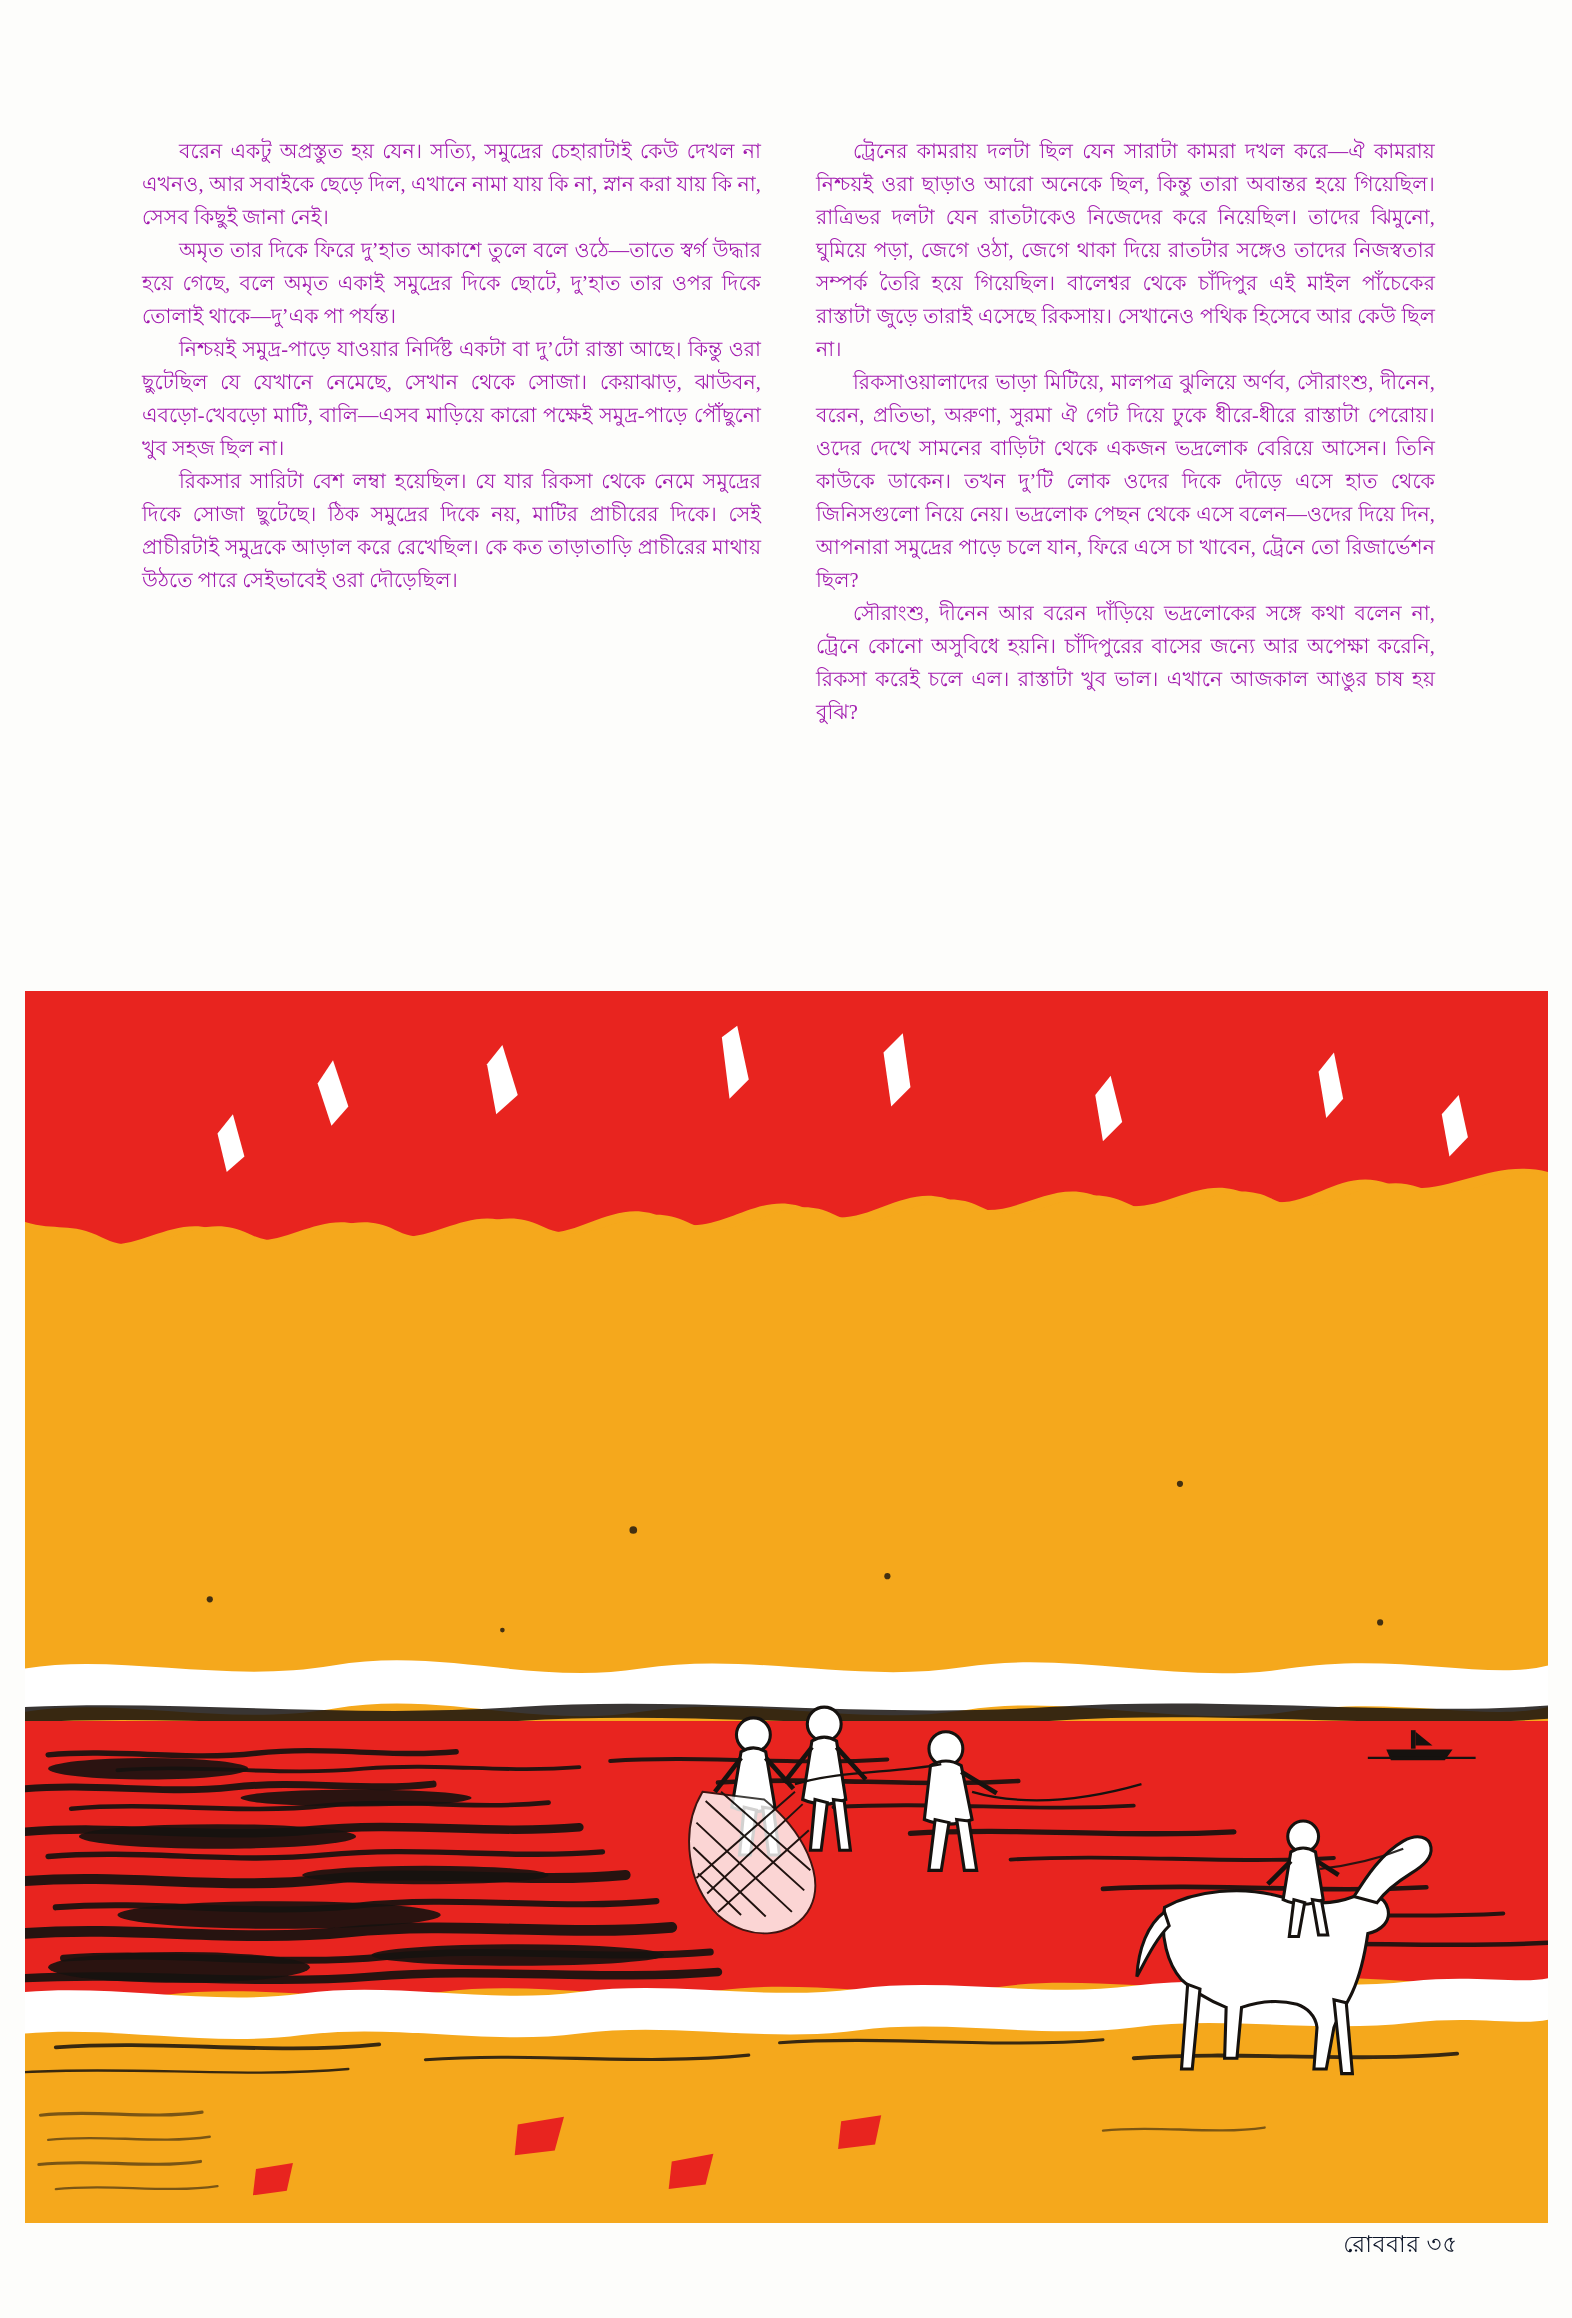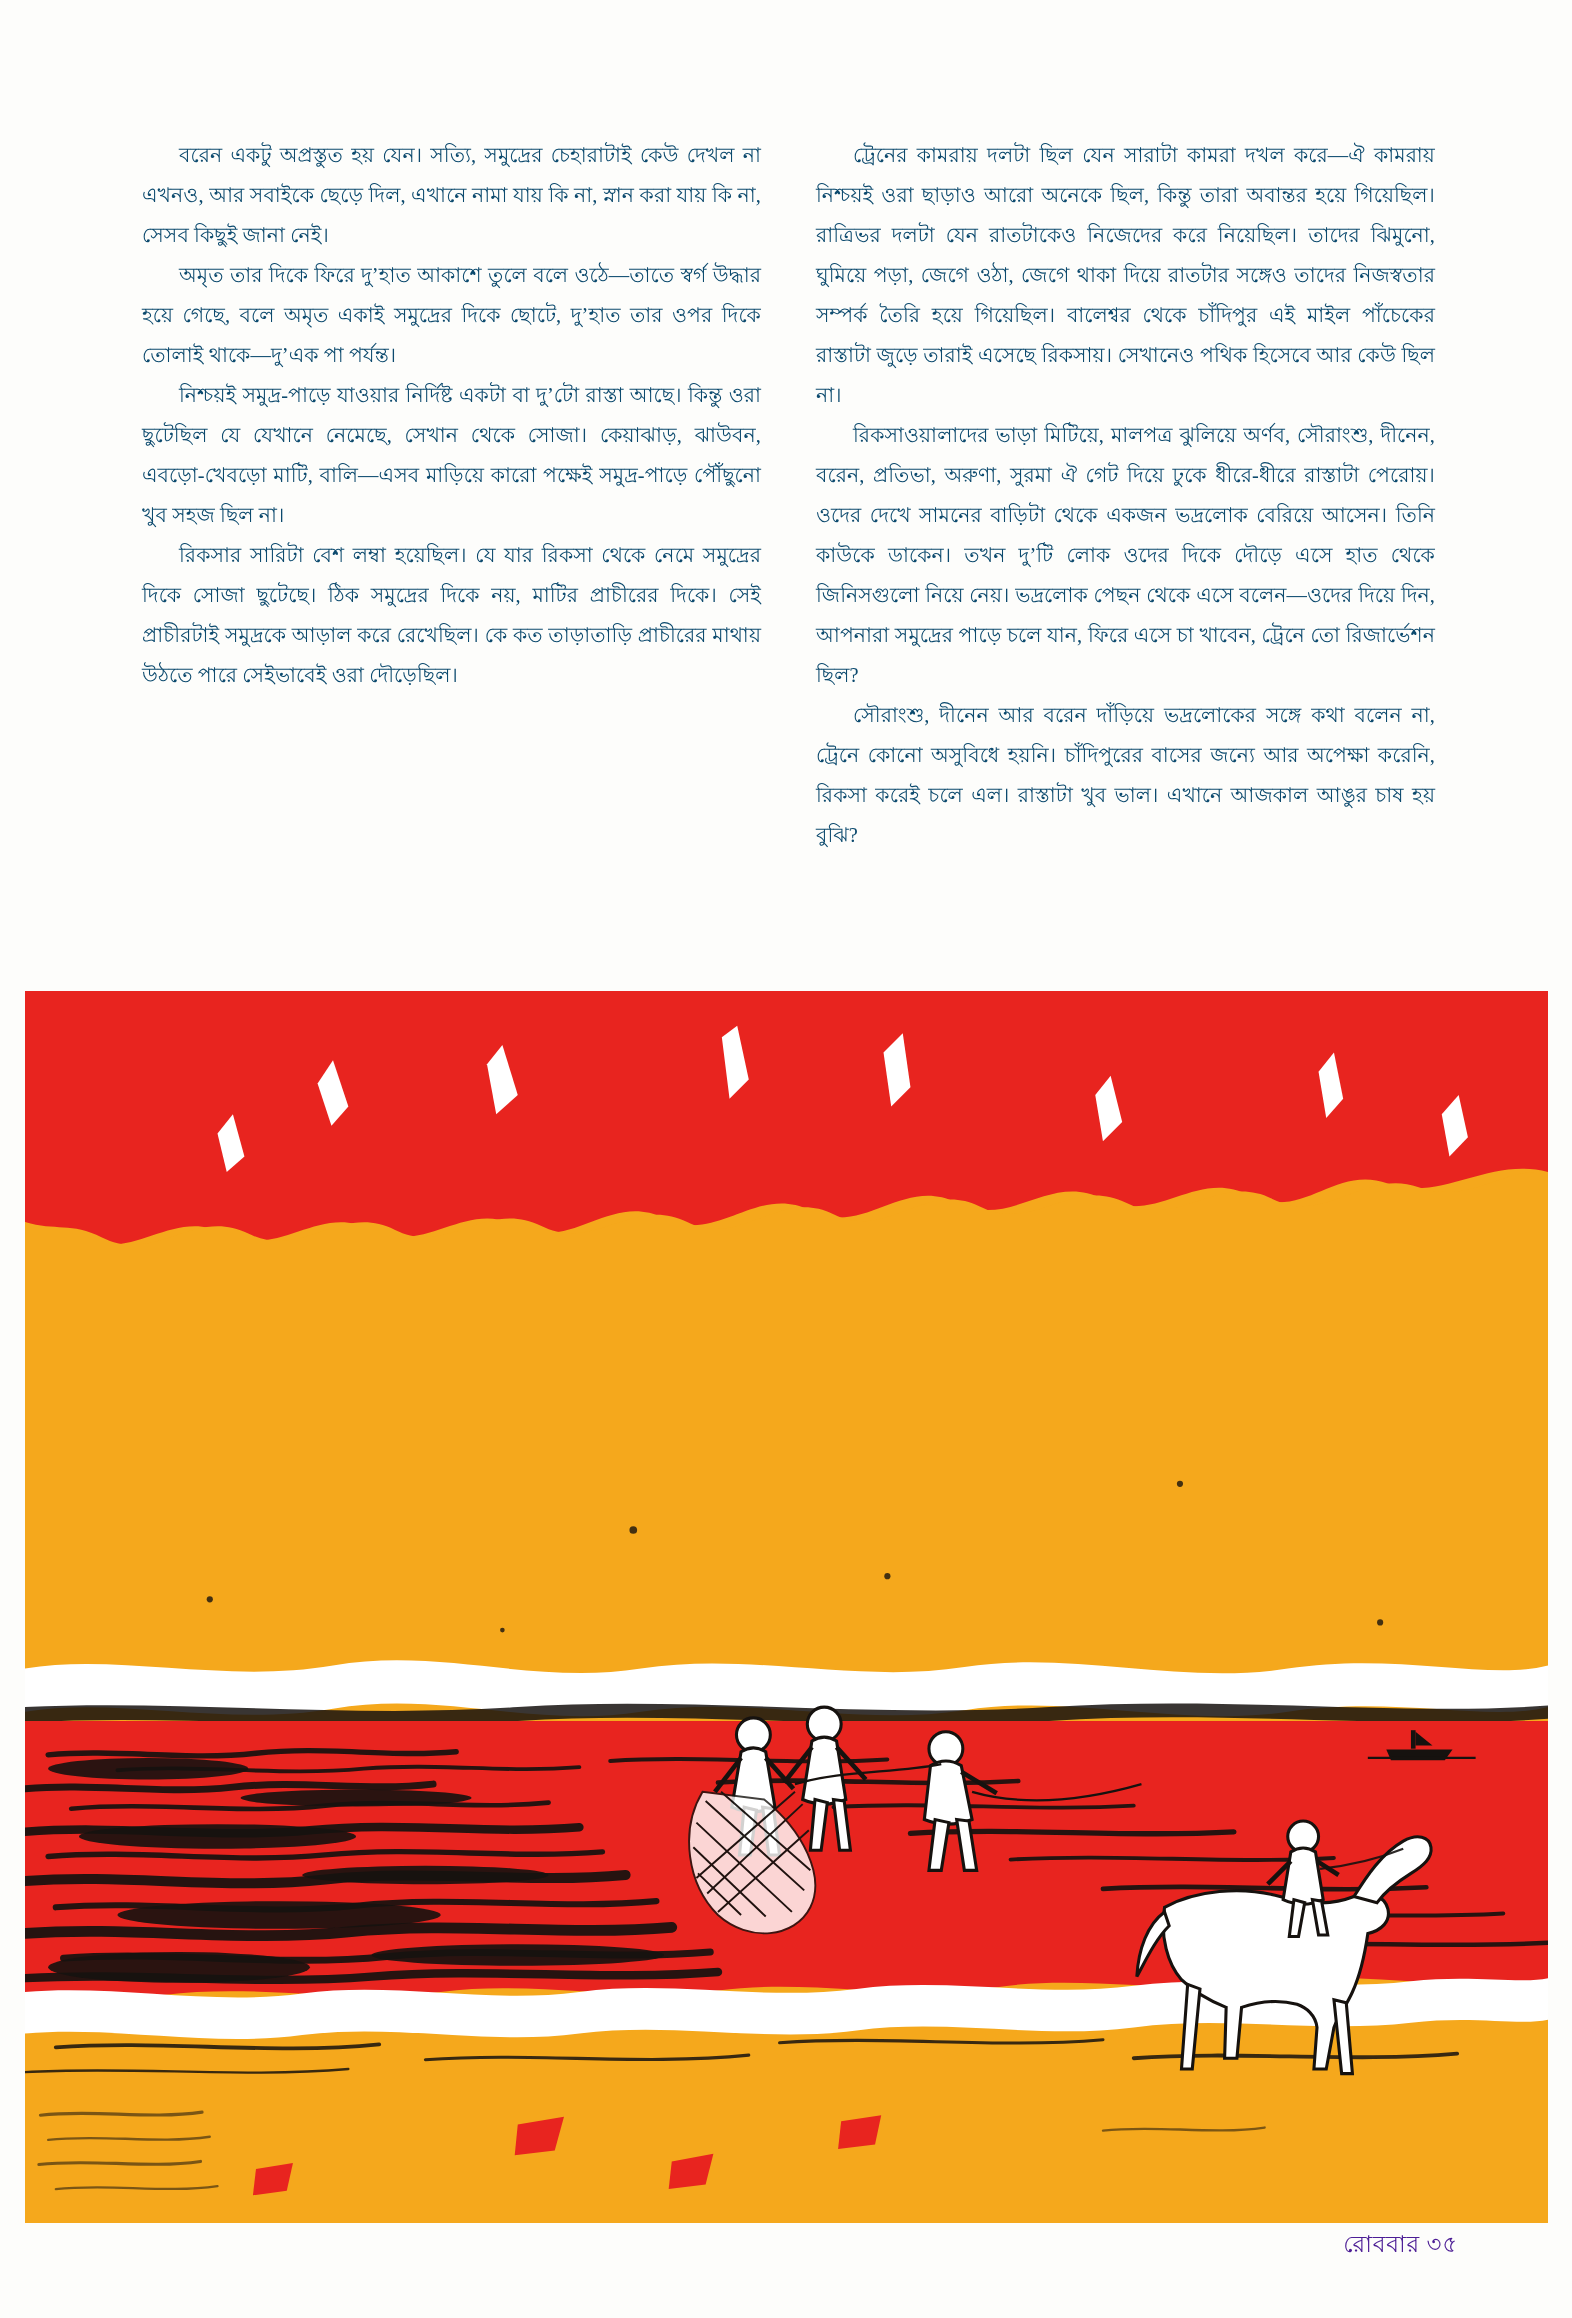--- a/index.html
+++ b/index.html
@@ -28,24 +28,24 @@
     width: 1293px;
     display: flex;
     gap: 55px;
   }
   .column {
     width: 619px;
   }
   .column p {
     margin: 0;
     font-size: 20.4px;
-    line-height: 40px;
+    line-height: 33px;
     text-align: justify;
     text-justify: inter-word;
-    color: #0c4a6e;
+    color: #a21caf;
     letter-spacing: 0.1px;
   }
   .column p.indent {
     text-indent: 37px;
   }
   .illustration {
     position: absolute;
     left: 25px;
     top: 991px;
     width: 1523px;
@@ -56,21 +56,21 @@
   .illustration svg {
     display: block;
     width: 100%;
     height: 100%;
   }
   .footer {
     position: absolute;
     right: 115px;
     bottom: 54px;
     font-size: 23px;
-    color: #4c1d95;
+    color: #0f172a;
     letter-spacing: 0.8px;
   }
 </style>
 </head>
 <body>
 
 <div class="page">
 
   <div class="text-area">
 

